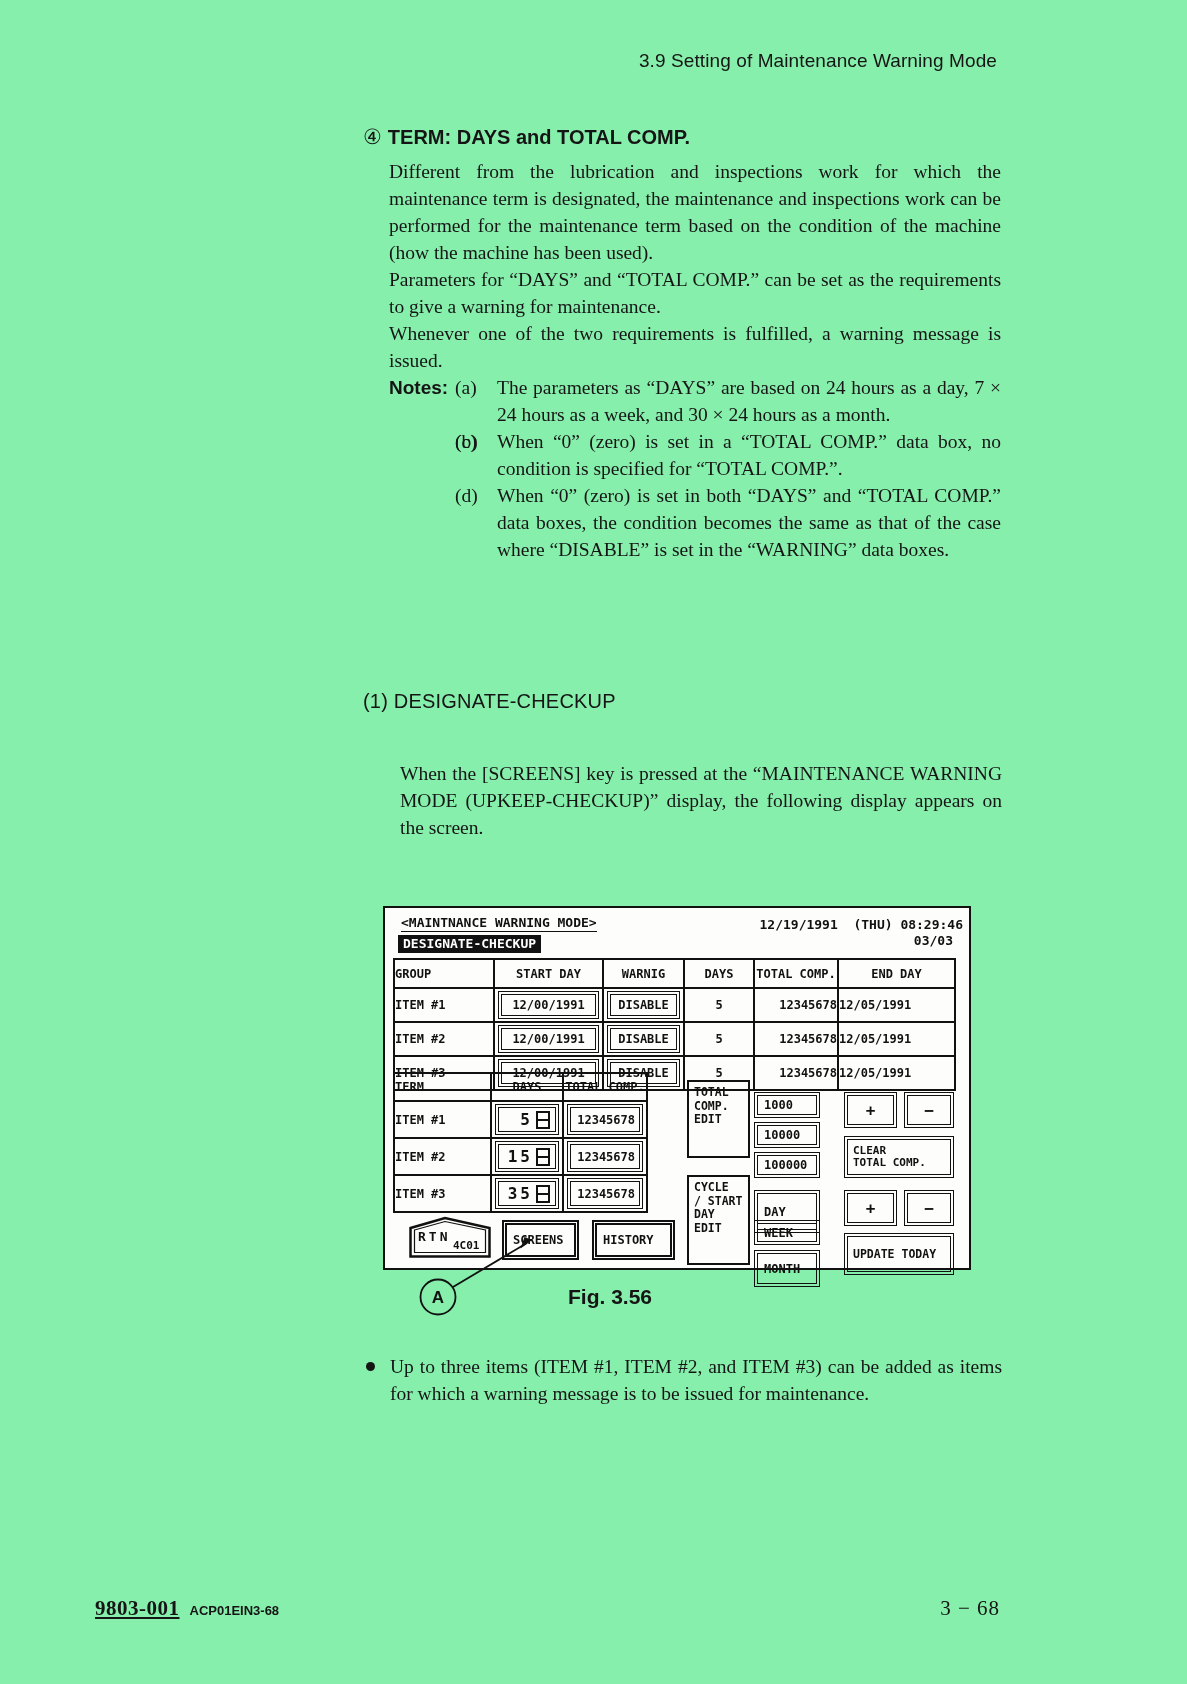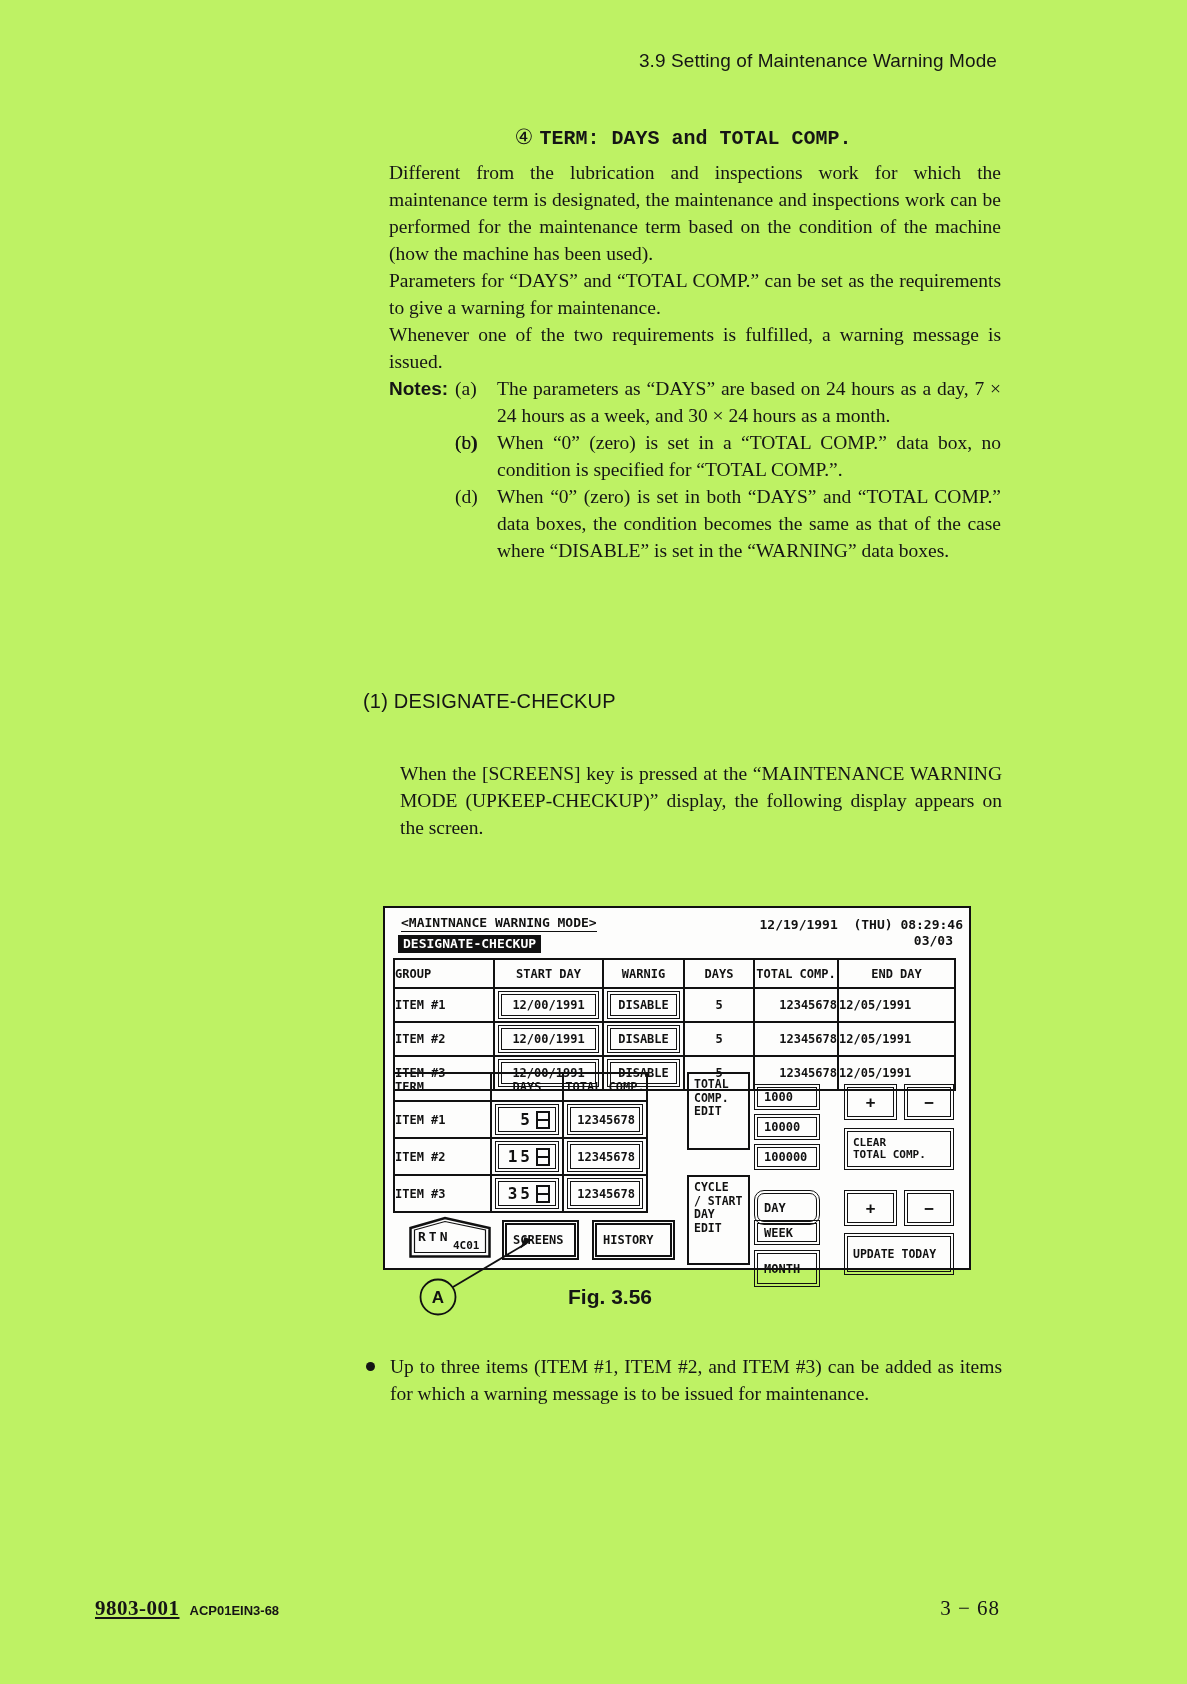--- a/index.html
+++ b/index.html
@@ -1,25 +1,25 @@
 <!DOCTYPE html>
 <html><head>
 <meta charset="utf-8">
 <style>
   html,body{margin:0;padding:0;background:#e8e8e8;}
-  .page{position:relative;width:1187px;height:1684px;background:#bef264;color:#151515;
+  .page{position:relative;width:1187px;height:1684px;background:#86efac;color:#151515;
         font-family:"Liberation Serif", serif;overflow:hidden;}
 
   
   .running-header{position:absolute;top:50px;right:190px;font-size:19px;letter-spacing:0.1px;
         font-family:"Liberation Sans", sans-serif;}
 
   
   .sec4{position:absolute;left:363px;top:125px;width:640px;}
-  .sec4-title{font-family:Liberation Mono, monospace;font-weight:bold;font-size:20px;margin-bottom:9px;text-align:center;}
+  .sec4-title{font-family:Liberation Sans, sans-serif;font-weight:bold;font-size:20px;margin-bottom:9px;}
   .sec4-title .marker{font-size:21px;font-weight:normal;margin-right:6px;}
   .body-text{font-size:19.5px;line-height:27px;text-align:justify;}
   .sec4 p{margin:0 0 0 26px;width:612px;}
   .notes{position:relative;margin-left:26px;width:612px;}
   .note{position:relative;padding-left:108px;box-sizing:border-box;}
   .notes-label{position:absolute;left:0;top:0;font-family:"Liberation Sans", sans-serif;
         font-weight:bold;font-size:19px;}
   .note-id{position:absolute;left:66px;top:0;}
   .note-text{display:block;text-align:justify;}
 
@@ -234,38 +234,38 @@
                 <span class="cursor-block"></span>
               </div>
             </td>
         <td>
               <div class="kbox comp">12345678</div>
             </td>
       </tr>
     </tbody>
       </table>
 
-    <div class="panel" style="top:164px;height:78px;">
+    <div class="panel" style="top:172px;height:78px;">
       <div class="panel-label">TOTAL
 COMP.
 EDIT</div>
       <div class="pkey val" style="top:0;">1000</div>
       <div class="pkey val" style="top:30px;">10000</div>
       <div class="pkey val" style="top:60px;">100000</div>
       <div class="pkey sym" style="left:157px;top:0;width:53px;height:36px;">+</div>
       <div class="pkey sym" style="left:217px;top:0;width:50px;height:36px;">−</div>
       <div class="pkey wide" style="left:157px;top:44px;width:110px;height:42px;">CLEAR
 TOTAL COMP.</div>
     </div>
 
     <div class="panel" style="top:267px;height:90px;">
       <div class="panel-label">CYCLE
 / START
 DAY EDIT</div>
-      <div class="pkey val" style="top:3px;height:35px;border-radius:10px;">DAY</div>
+      <div class="pkey val" style="top:3px;height:43px;">DAY</div>
       <div class="pkey val" style="top:33px;height:25px;">WEEK</div>
       <div class="pkey val" style="top:63px;height:37px;">MONTH</div>
       <div class="pkey sym" style="left:157px;top:3px;width:53px;height:36px;">+</div>
       <div class="pkey sym" style="left:217px;top:3px;width:50px;height:36px;">−</div>
       <div class="pkey wide" style="left:157px;top:46px;width:110px;height:42px;font-size:11.5px;">UPDATE TODAY</div>
     </div>
 
     <div class="rtn-key">
       <svg width="82" height="42" viewBox="0 0 82 42">
         <polygon points="1.5,12 36,2 80.5,12 80.5,40.5 1.5,40.5" fill="none" stroke="#111" stroke-width="2.5"></polygon>

